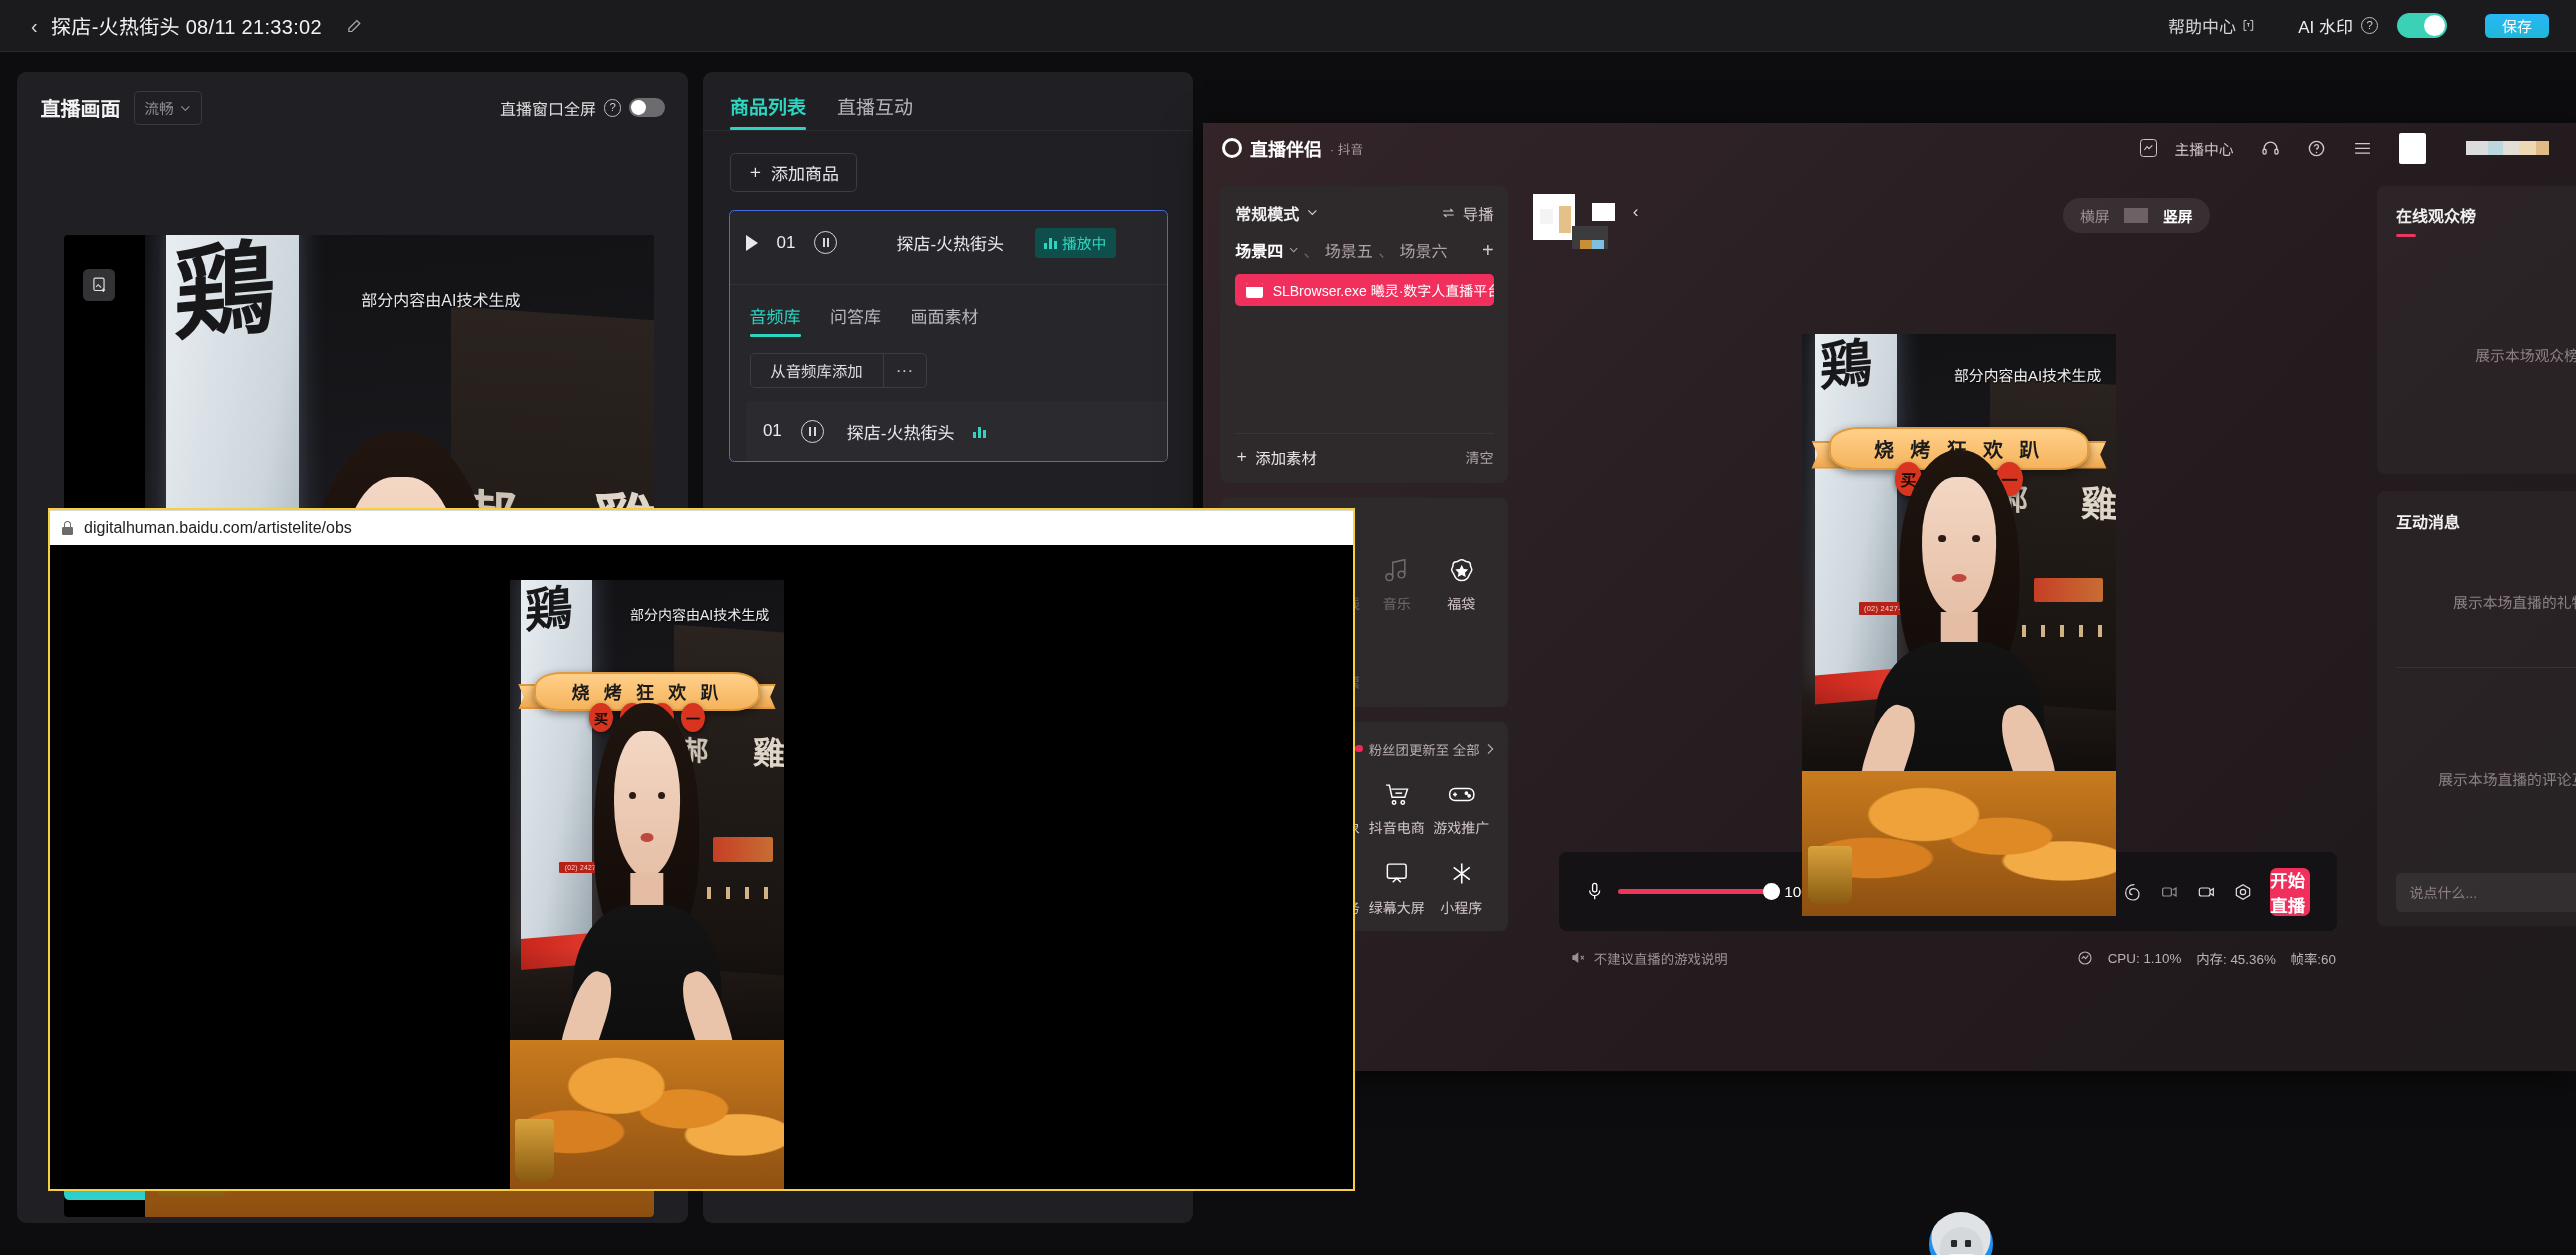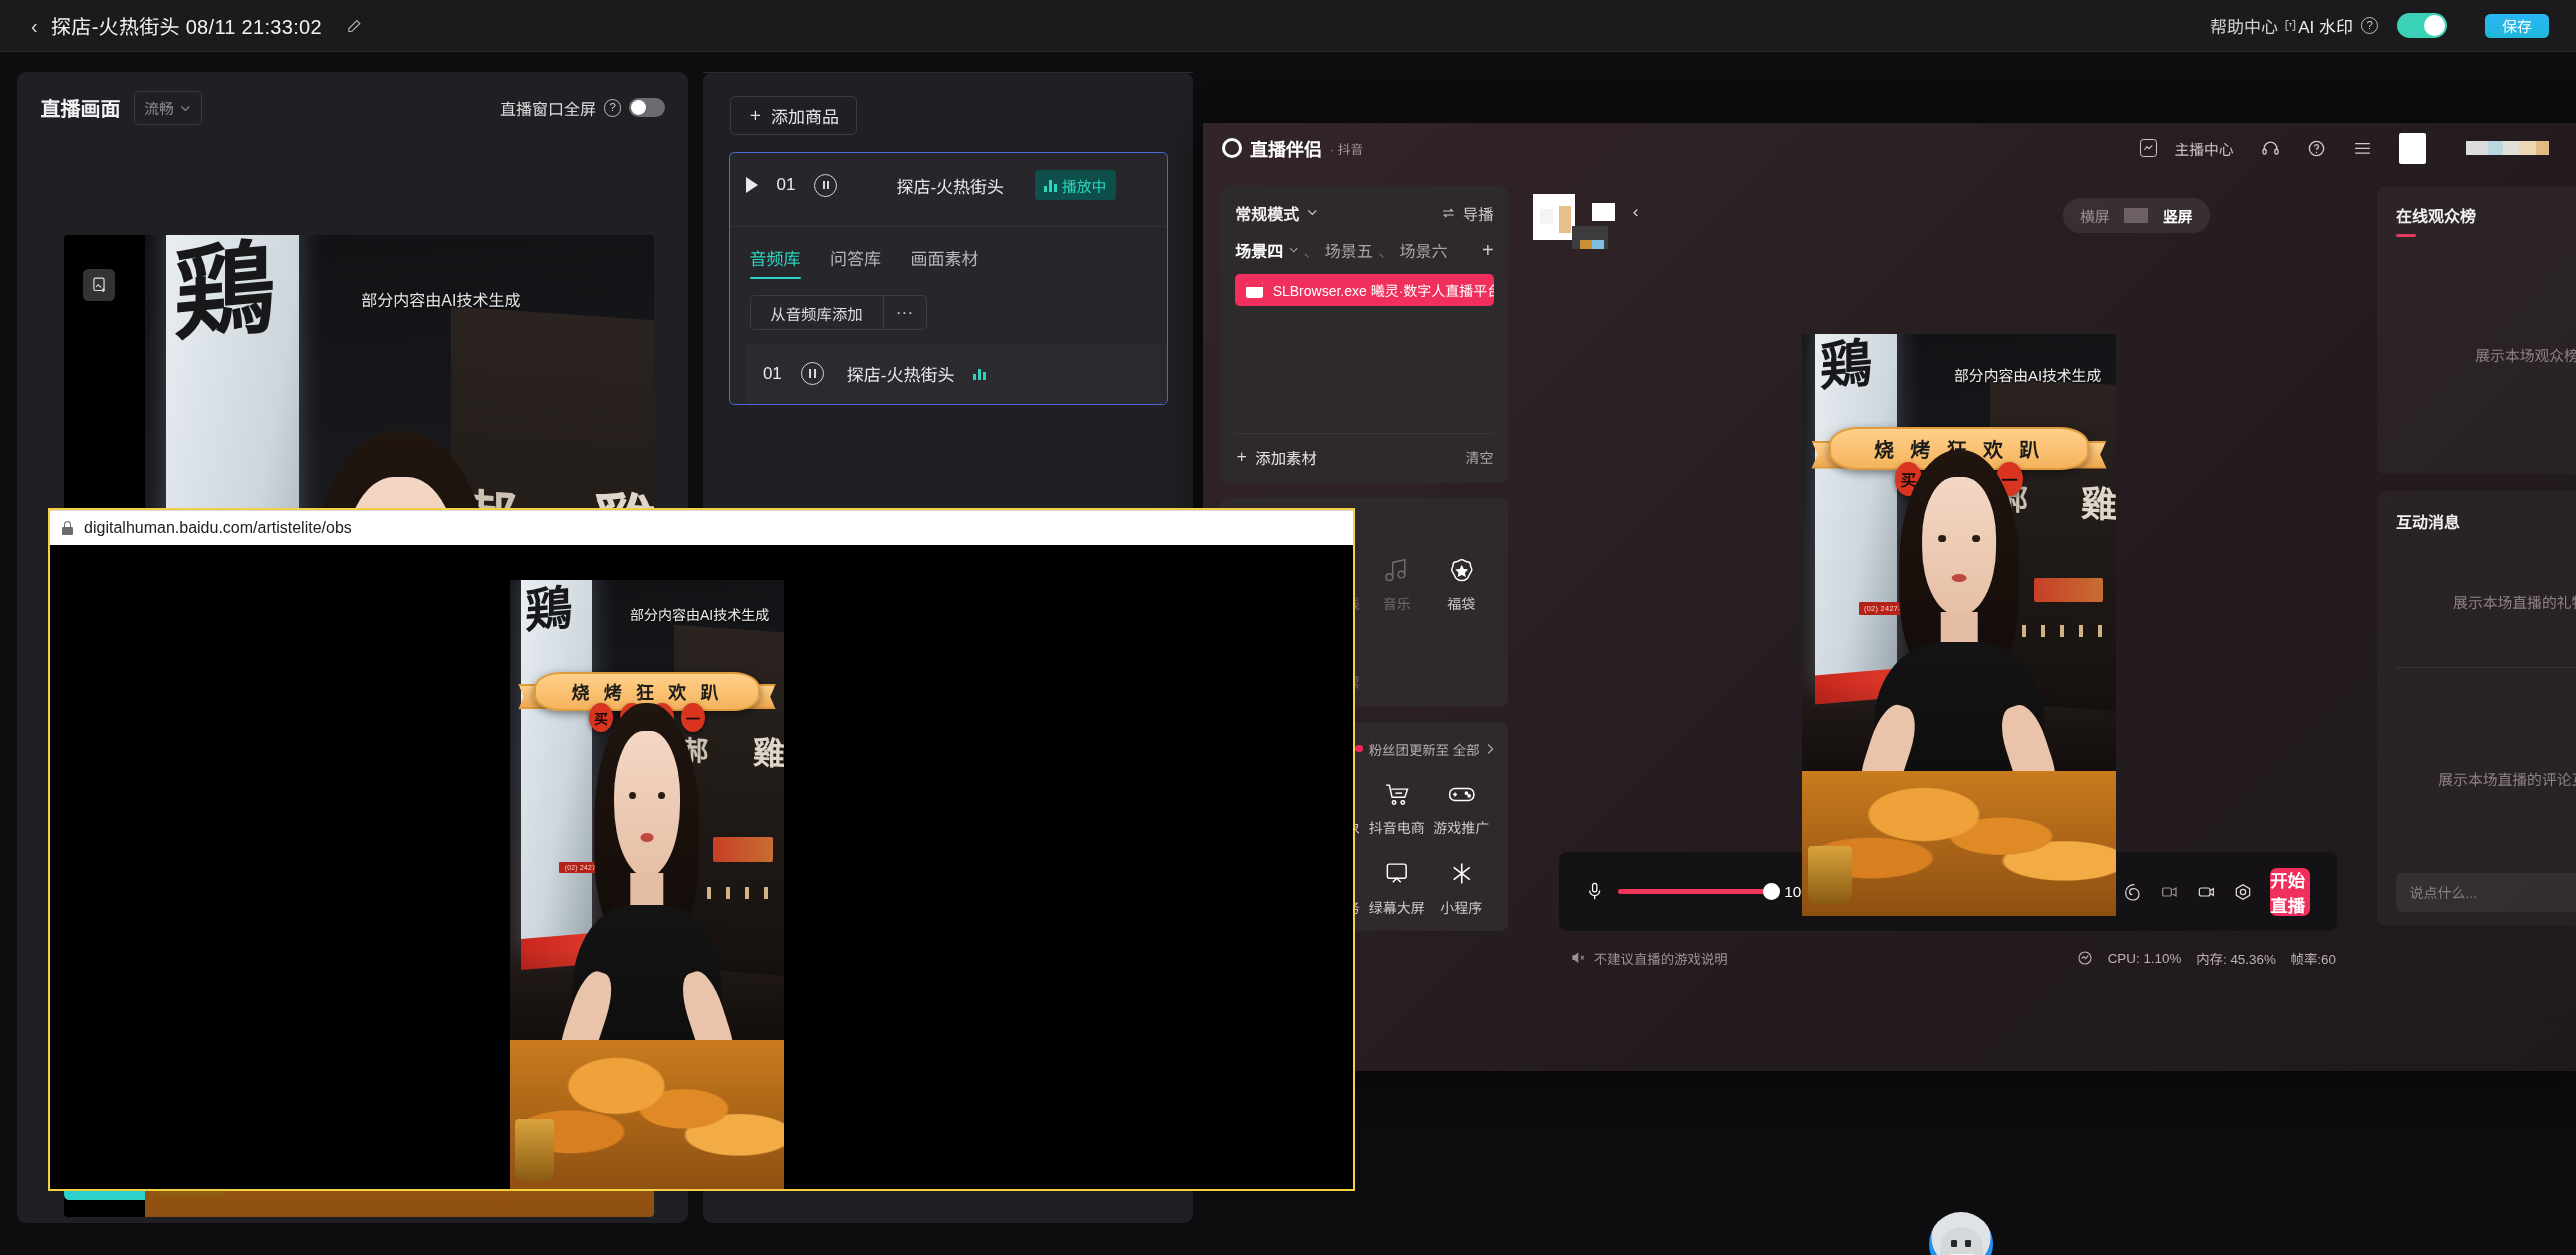--- a/index.html
+++ b/index.html
@@ -17,21 +17,21 @@
   .topbar {
     position: absolute; left: 0; top: 0; width: 2576px; height: 52px;
     background: #1b1b1e; display: flex; align-items: center;
     border-bottom: 0.7px solid #2a2a2e;
   }
   .tb-back { margin-left: 31px; font-size: 20px; color: #d6d6d8; cursor: pointer; line-height: 1; }
   .tb-title { margin-left: 13.4px; font-size: 20px; color: #f2f2f4; letter-spacing: 0.3px; white-space: nowrap; }
   .tb-edit { margin-left: 24px; width: 17.4px; height: 17.4px; cursor: pointer; opacity: .8; }
   .tb-right { margin-left: auto; display: flex; align-items: center; gap: 0; padding-right: 27px; }
   .tb-help { display: flex; align-items: center; gap: 5.4px; font-size: 17px; color: #d3d3d6; cursor: pointer; }
-  .tb-ai { display: flex; align-items: center; gap: 8px; font-size: 17px; color: #ececee; }
+  .tb-ai { display: flex; align-items: center; gap: 8px; margin-left: 42px; font-size: 17px; color: #ececee; }
   .qmark {
     display:inline-flex; align-items:center; justify-content:center;
     width: 17.4px; height: 17.4px; border: 1.3px solid #bdbdc0; border-radius: 50%;
     font-size: 11.4px; color: #cfcfd2; line-height: 1;
   }
   .toggle-on {
     width: 50px; height: 25.5px; border-radius: 12.7px; background: #3ad1b6;
     position: relative; cursor: pointer; margin-left: 10.7px;
   }
   .toggle-on::after { content:""; position:absolute; right: 2px; top: 2px; width: 21.5px; height: 21.5px; border-radius: 50%; background: #fff; }
@@ -475,20 +475,24 @@
       </div>
       <div class="live-state">
         <span class="dot-green"></span>
         <span>直播中</span>
         <span>02:29</span>
       </div>
     </div>
   </div>
 
   <div class="mid-panel">
+    <div class="tabs">
+      <div class="tab active">商品列表</div>
+      <div class="tab">直播互动</div>
+    </div>
     <div class="mid-sep"></div>
 
     <div class="btn-addprod">
       <span>
         <svg width="14.8" height="14.8" viewBox="0 0 22 22" fill="none" stroke="#e6e6e8" stroke-width="1.9">
             <path d="M11 4v14M4 11h14"></path>
           </svg>
       </span>
       <span>添加商品</span>
     </div>

